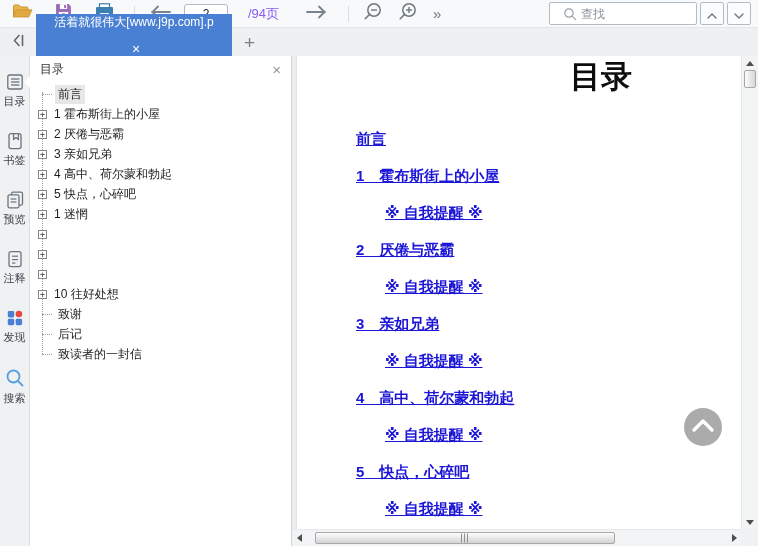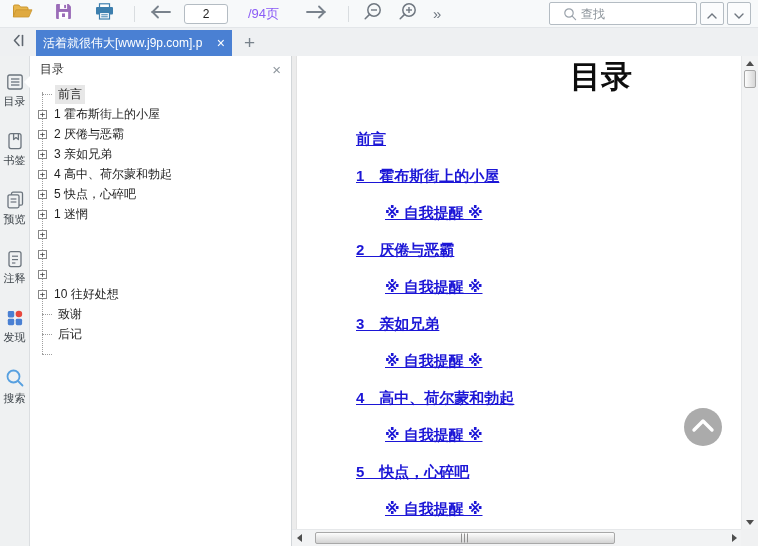--- a/index.html
+++ b/index.html
@@ -22,22 +22,22 @@
     border-radius:2px; display:flex; align-items:center; padding:0 13px; }
   .find-input { border:none; outline:none; flex:1; font-size:12px; color:#333; min-width:0; }
   .find-input::placeholder { color:#8a9299; }
   .find-btn { width:24px; height:23px; border:1px solid #b4bcc3; background:#fbfcfd;
     display:flex; align-items:center; justify-content:center; margin-left:3px; border-radius:2px; }
 
   
   .tabbar { position:absolute; top:28px; left:0; right:0; height:28px;
     background:#eef0f2; display:flex; align-items:flex-end; }
   .collapse-btn { width:36px; height:28px; display:flex; align-items:center; justify-content:center; }
-  .tab { height:26px; width:196px; background:#4a80d3; color:#fff;
-    display:flex; align-items:center; padding:0 7px; font-size:12px; }
+  .tab { height:42px; width:196px; background:#4a80d3; color:#fff;
+    display:flex; align-items:center; padding:0 7px; font-size:12px;flex-direction:column; }
   .tab-title { flex:1; white-space:nowrap; overflow:hidden; }
   .tab-close { margin-left:4px; font-size:14px; line-height:14px; color:#fff; }
   .new-tab { margin-left:12px; align-self:center; font-size:19px; color:#78828b; line-height:19px; }
 
   
   .app-body { position:absolute; top:56px; left:0; right:0; bottom:0; display:flex; }
 
   
   .activitybar { width:30px; background:#eff1f2; border-right:1px solid #dbdee1;
     padding-top:12px; display:flex; flex-direction:column; align-items:center; }
@@ -345,20 +345,21 @@
         <div class="toc-row">
           <span class="stub"></span>
           <span class="stub-label">致谢</span>
         </div>
         <div class="toc-row">
           <span class="stub"></span>
           <span class="stub-label">后记</span>
         </div>
         <div class="toc-row">
           <span class="stub"></span>
+          <span class="stub-label">致读者的一封信</span>
         </div>
       </div>
     </div>
 
     <div class="main">
       <div class="page-gutter"></div>
       <div class="page-content">
         <div class="doc-title">目录</div>
         <div class="doc-links">
           <span class="doc-link">前言</span>

